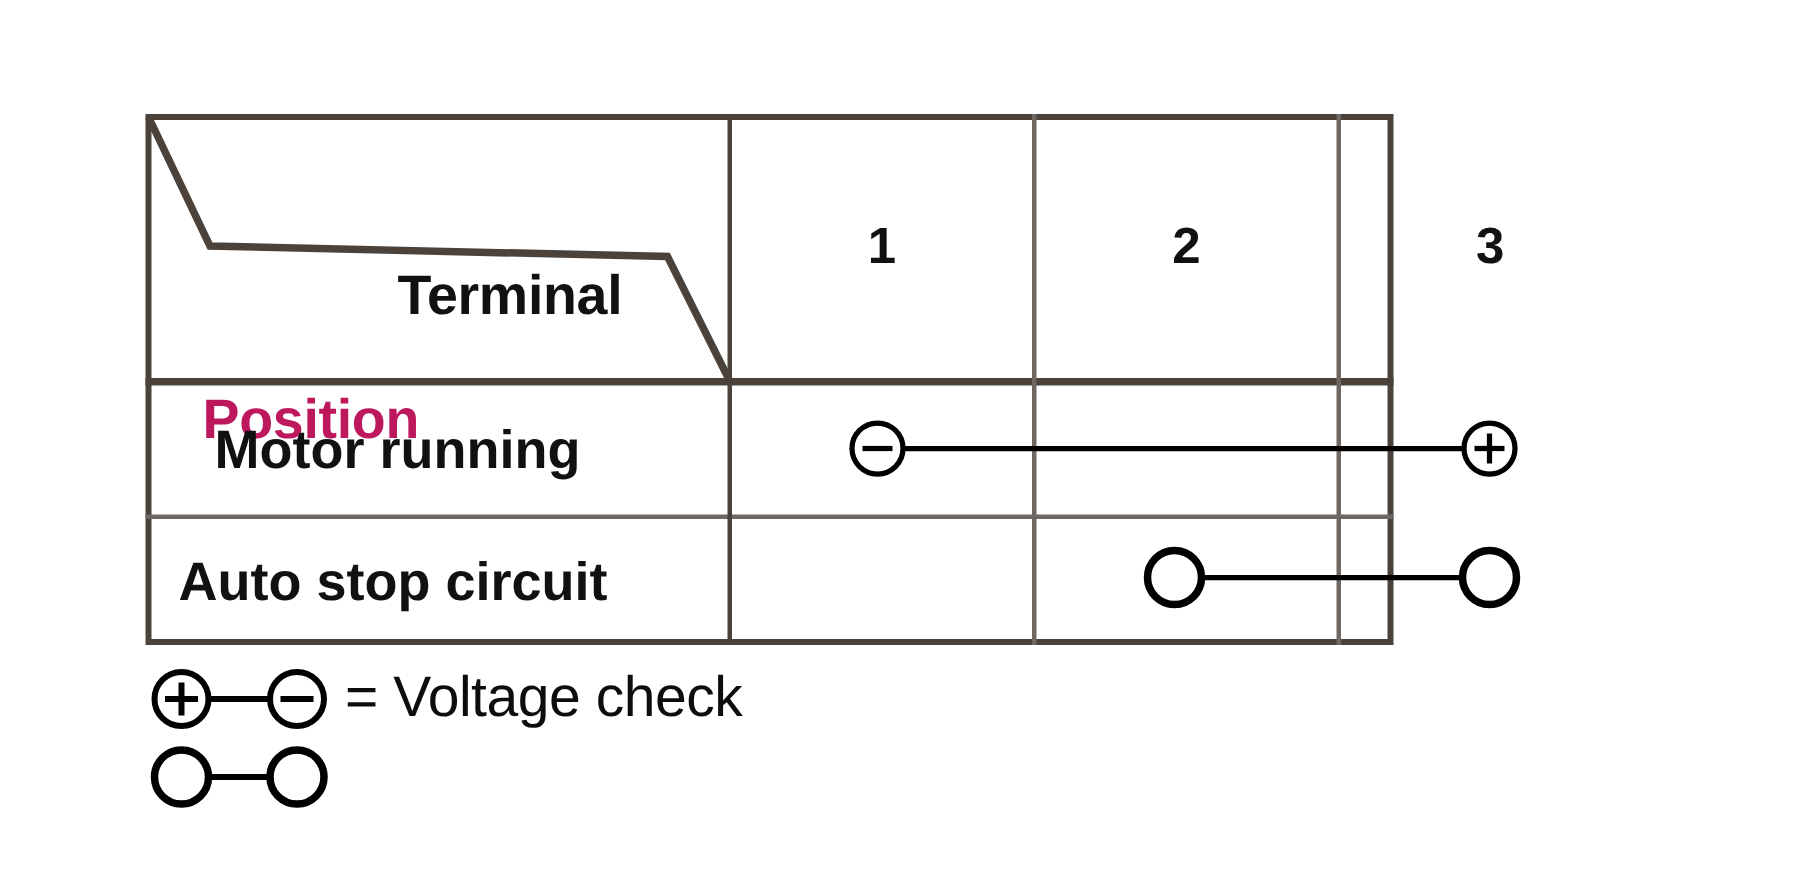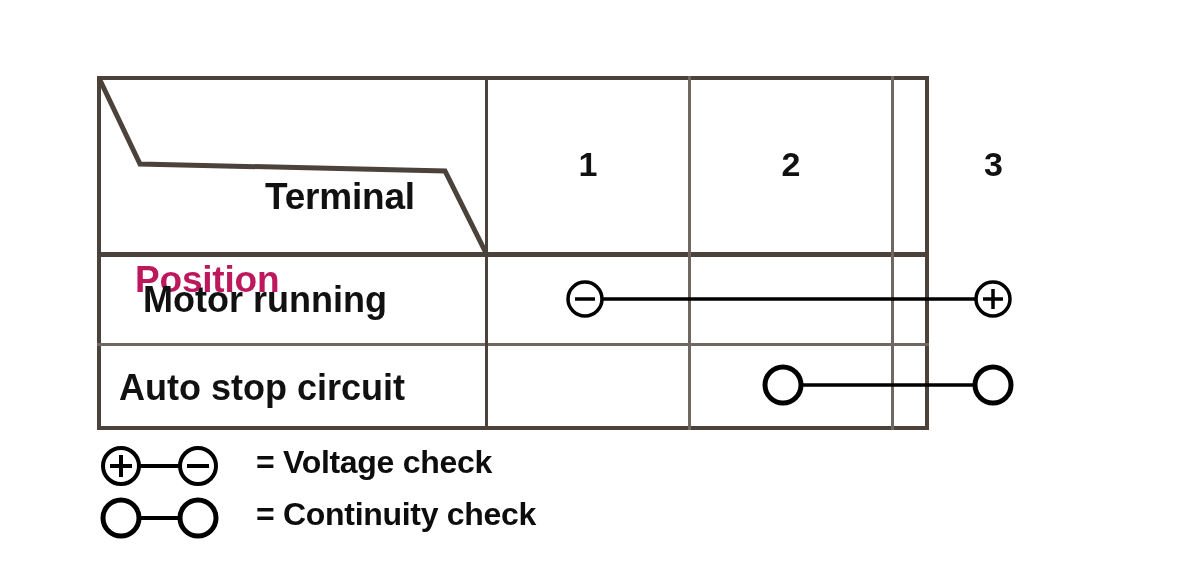--- a/index.html
+++ b/index.html
@@ -141,26 +141,25 @@
   }
   .legend-symbol {
     position: absolute;
     left: 0;
     top: 0;
   }
   .legend-text {
     position: absolute;
     left: 133px;
     top: 2px;
-    font-size: 32px;
-    font-weight: bold;
+    font-size: 38px;
+    font-weight: normal;
     color: #0d0d0d;
     white-space: nowrap;
     letter-spacing: -0.3px;
-    margin-left: 26px;
   }
 </style>
 </head>
 <body>
 
 <div id="table-wrap">
 
   <div class="outer-border"></div>
 
   <div class="hrule r1"></div>
@@ -224,16 +223,15 @@
     </svg>
     <div class="legend-text">= Voltage check</div>
   </div>
 
   <div class="legend-row">
     <svg class="legend-symbol" width="125" height="48" viewBox="0 0 125 48">
       <line x1="43" y1="24" x2="82" y2="24" stroke="#000000" stroke-width="4"></line>
       <circle cx="24" cy="24" r="18" fill="#ffffff" stroke="#000000" stroke-width="5"></circle>
       <circle cx="101" cy="24" r="18" fill="#ffffff" stroke="#000000" stroke-width="5"></circle>
     </svg>
-    <div class="legend-text">= Continuity check</div>
   </div>
 
 </div>
 
 </body></html>

